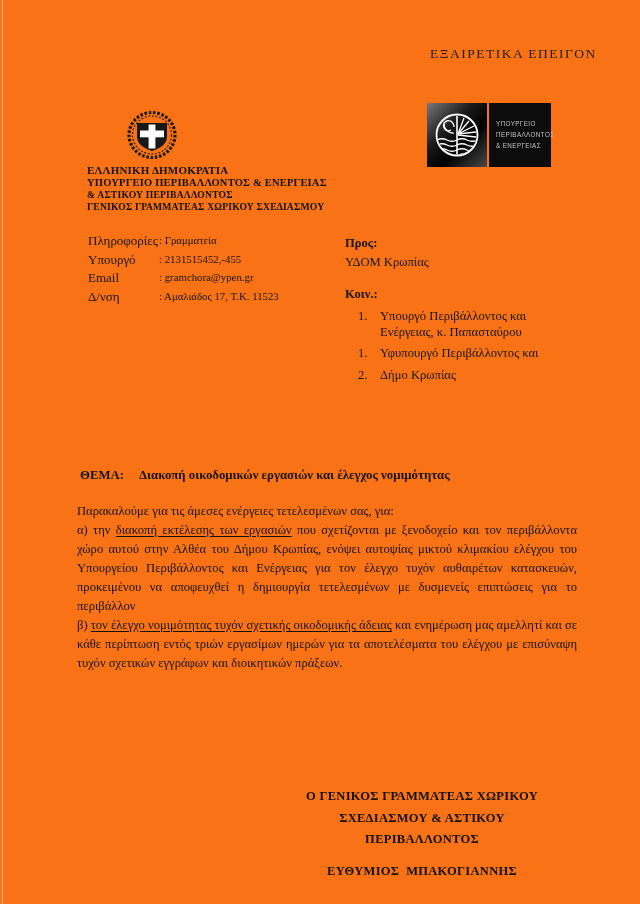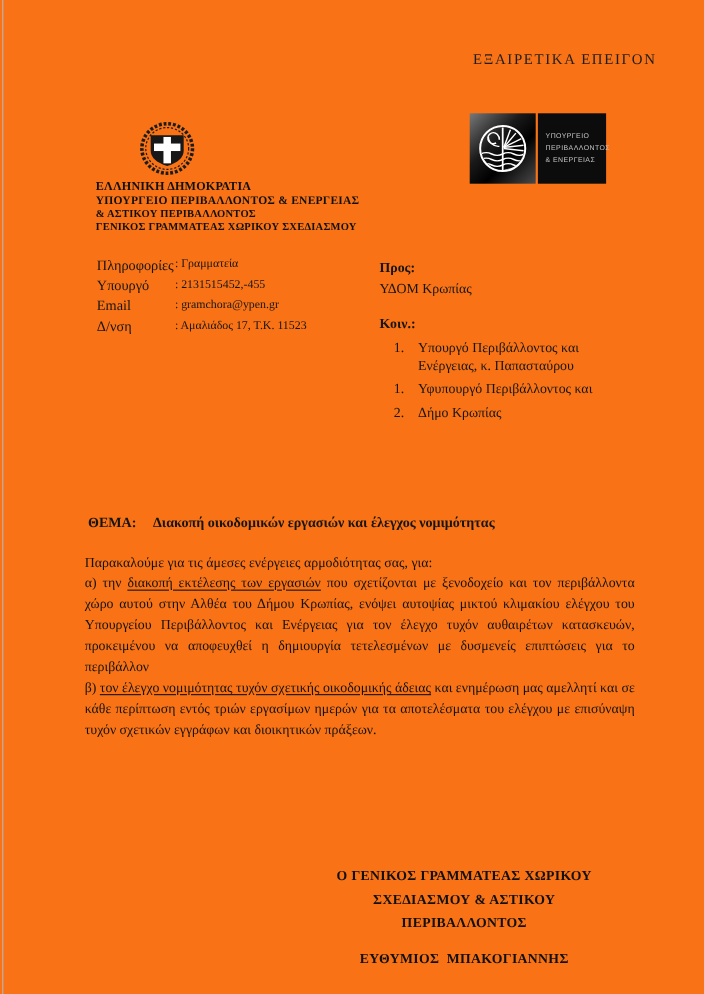--- a/index.html
+++ b/index.html
@@ -182,21 +182,21 @@
       </div>
     </div>
   </div>
 
   <div class="subject">
     <span class="sub-label">ΘΕΜΑ:</span>
     <span class="sub-text">Διακοπή οικοδομικών εργασιών και έλεγχος νομιμότητας</span>
   </div>
 
   <div class="body-text">
-    <p>Παρακαλούμε για τις άμεσες ενέργειες αρμοδιότητας σας, για:</p>
+    <p>Παρακαλούμε για τις άμεσες ενέργειες τετελεσμένων σας, για:</p>
     <p><span>α) την </span><span class="u">διακοπή εκτέλεσης των εργασιών</span><span> που σχετίζονται με ξενοδοχείο και τον περιβάλλοντα χώρο αυτού στην Αλθέα του Δήμου Κρωπίας, ενόψει αυτοψίας μικτού κλιμακίου ελέγχου του Υπουργείου Περιβάλλοντος και Ενέργειας για τον έλεγχο τυχόν αυθαιρέτων κατασκευών, προκειμένου να αποφευχθεί η δημιουργία τετελεσμένων με δυσμενείς επιπτώσεις για το περιβάλλον</span></p>
     <p><span>β) </span><span class="u">τον έλεγχο νομιμότητας τυχόν σχετικής οικοδομικής άδειας</span><span> και ενημέρωση μας αμελλητί και σε κάθε περίπτωση εντός τριών εργασίμων ημερών για τα αποτελέσματα του ελέγχου με επισύναψη τυχόν σχετικών εγγράφων και διοικητικών πράξεων.</span></p>
   </div>
 
   <div class="signature">
     <div>Ο ΓΕΝΙΚΟΣ ΓΡΑΜΜΑΤΕΑΣ ΧΩΡΙΚΟΥ</div>
     <div>ΣΧΕΔΙΑΣΜΟΥ &amp; ΑΣΤΙΚΟΥ ΠΕΡΙΒΑΛΛΟΝΤΟΣ</div>
     <div class="sig-name">ΕΥΘΥΜΙΟΣ  ΜΠΑΚΟΓΙΑΝΝΗΣ</div>
   </div>
 </div>

